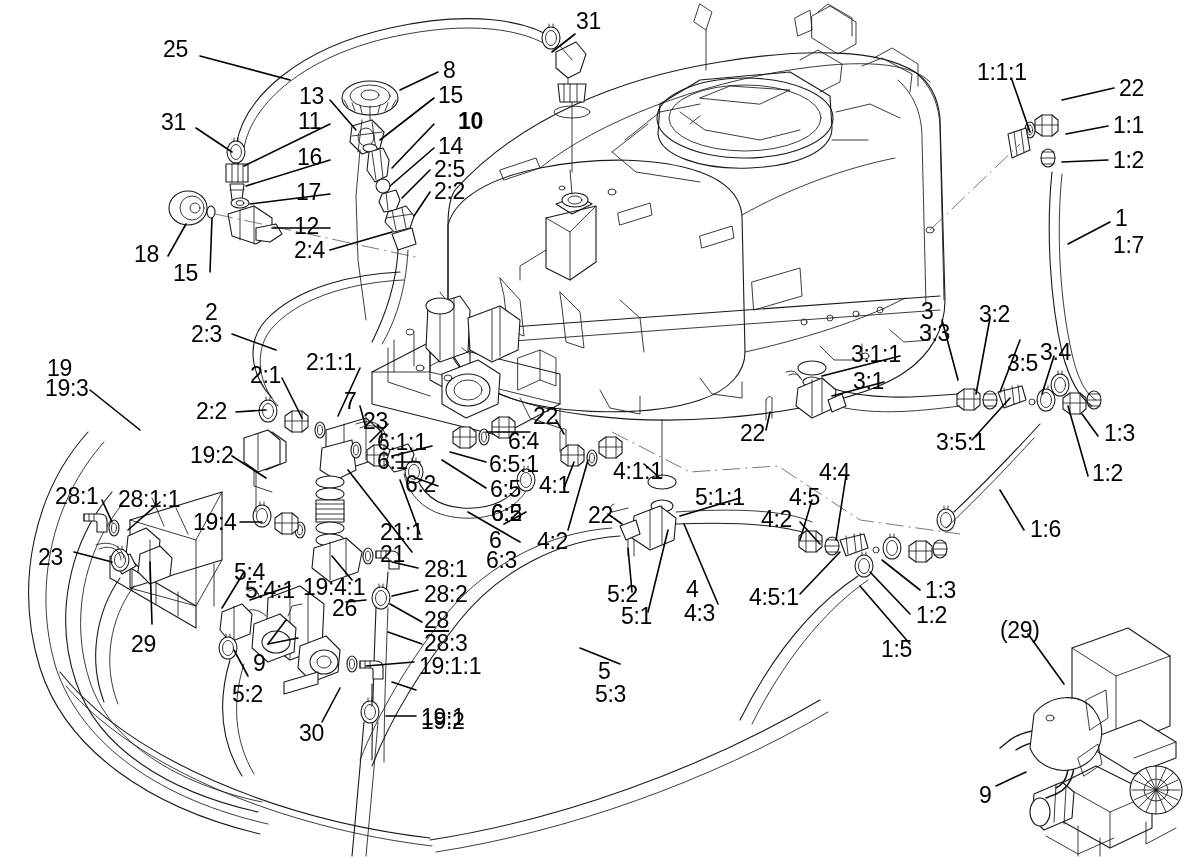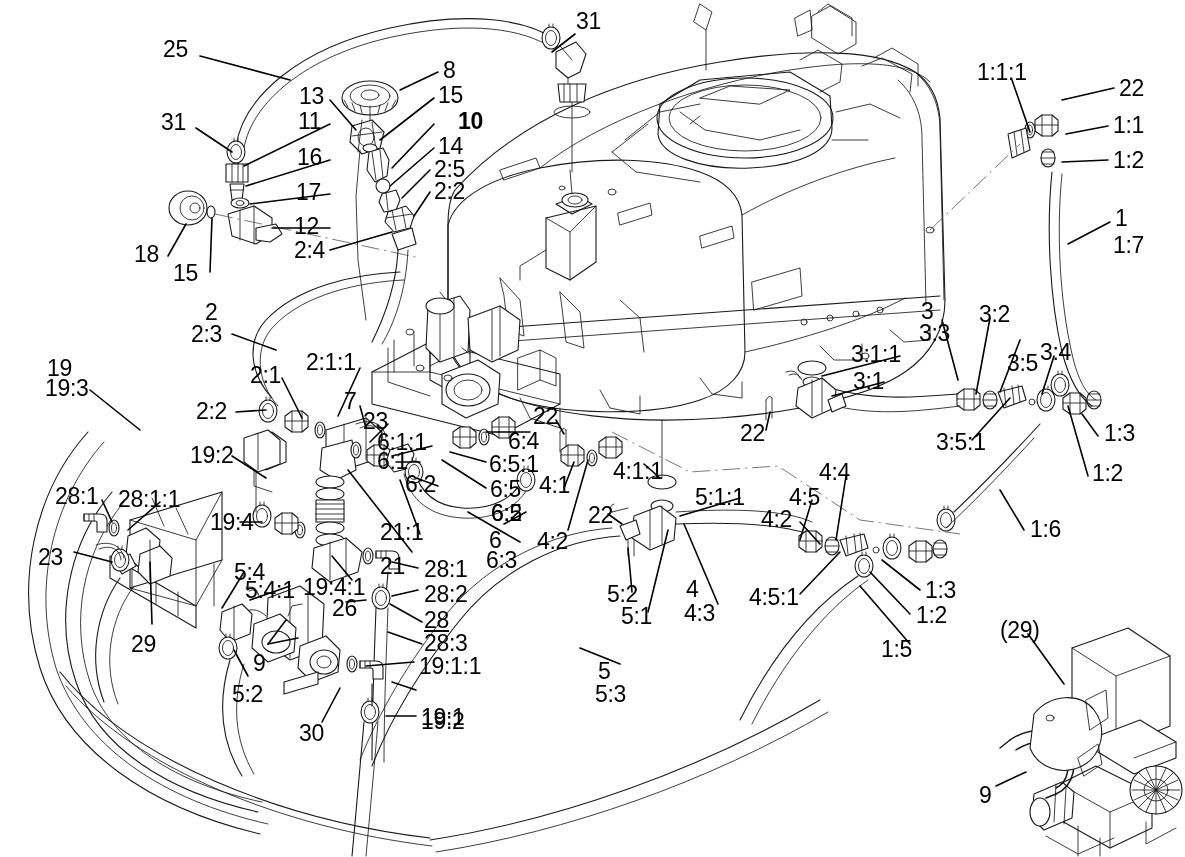--- a/index.html
+++ b/index.html
@@ -639,31 +639,31 @@
       <div class="lbl" style="left: 613px; top: 460px;">4:1:1</div>
       <div class="lbl" style="left: 405px; top: 473px;">6:2</div>
       <div class="lbl" style="left: 490px; top: 478px;">6:5</div>
       <div class="lbl" style="left: 819px; top: 461px;">4:4</div>
       <div class="lbl" style="left: 1092px; top: 462px;">1:2</div>
       <div class="lbl" style="left: 55px; top: 485px;">28:1</div>
       <div class="lbl" style="left: 118px; top: 488px;">28:1:1</div>
       <div class="lbl" style="left: 491px; top: 502px;">6:2</div>
       <div class="lbl" style="left: 789px; top: 486px;">4:5</div>
       <div class="lbl" style="left: 695px; top: 486px;">5:1:1</div>
-      <div class="lbl" style="left: 210px; top: 511px;">19:4</div>
+      <div class="lbl" style="left: 193px; top: 511px;">19:4</div>
       <div class="lbl" style="left: 539px; top: 474px;">4:1</div>
       <div class="lbl" style="left: 588px; top: 504px;">22</div>
       <div class="lbl" style="left: 761px; top: 508px;">4:2</div>
       <div class="lbl" style="left: 491px; top: 502px;">6:5</div>
       <div class="lbl" style="left: 537px; top: 530px;">4:2</div>
       <div class="lbl" style="left: 1030px; top: 518px;">1:6</div>
       <div class="lbl" style="left: 38px; top: 546px;">23</div>
       <div class="lbl" style="left: 380px; top: 521px;">21:1</div>
       <div class="lbl" style="left: 489px; top: 529px;">6</div>
-      <div class="lbl" style="left: 380px; top: 543px; margin-top: 12px;">21</div>
+      <div class="lbl" style="left: 380px; top: 543px;">21</div>
       <div class="lbl" style="left: 486px; top: 549px;">6:3</div>
       <div class="lbl" style="left: 234px; top: 561px;">5:4</div>
       <div class="lbl" style="left: 424px; top: 558px;">28:1</div>
       <div class="lbl" style="left: 303px; top: 576px;">19:4:1</div>
       <div class="lbl" style="left: 245px; top: 579px;">5:4:1</div>
       <div class="lbl" style="left: 424px; top: 583px;">28:2</div>
       <div class="lbl" style="left: 332px; top: 597px;">26</div>
       <div class="lbl" style="left: 607px; top: 583px;">5:2</div>
       <div class="lbl" style="left: 686px; top: 578px;">4</div>
       <div class="lbl" style="left: 749px; top: 586px;">4:5:1</div>

